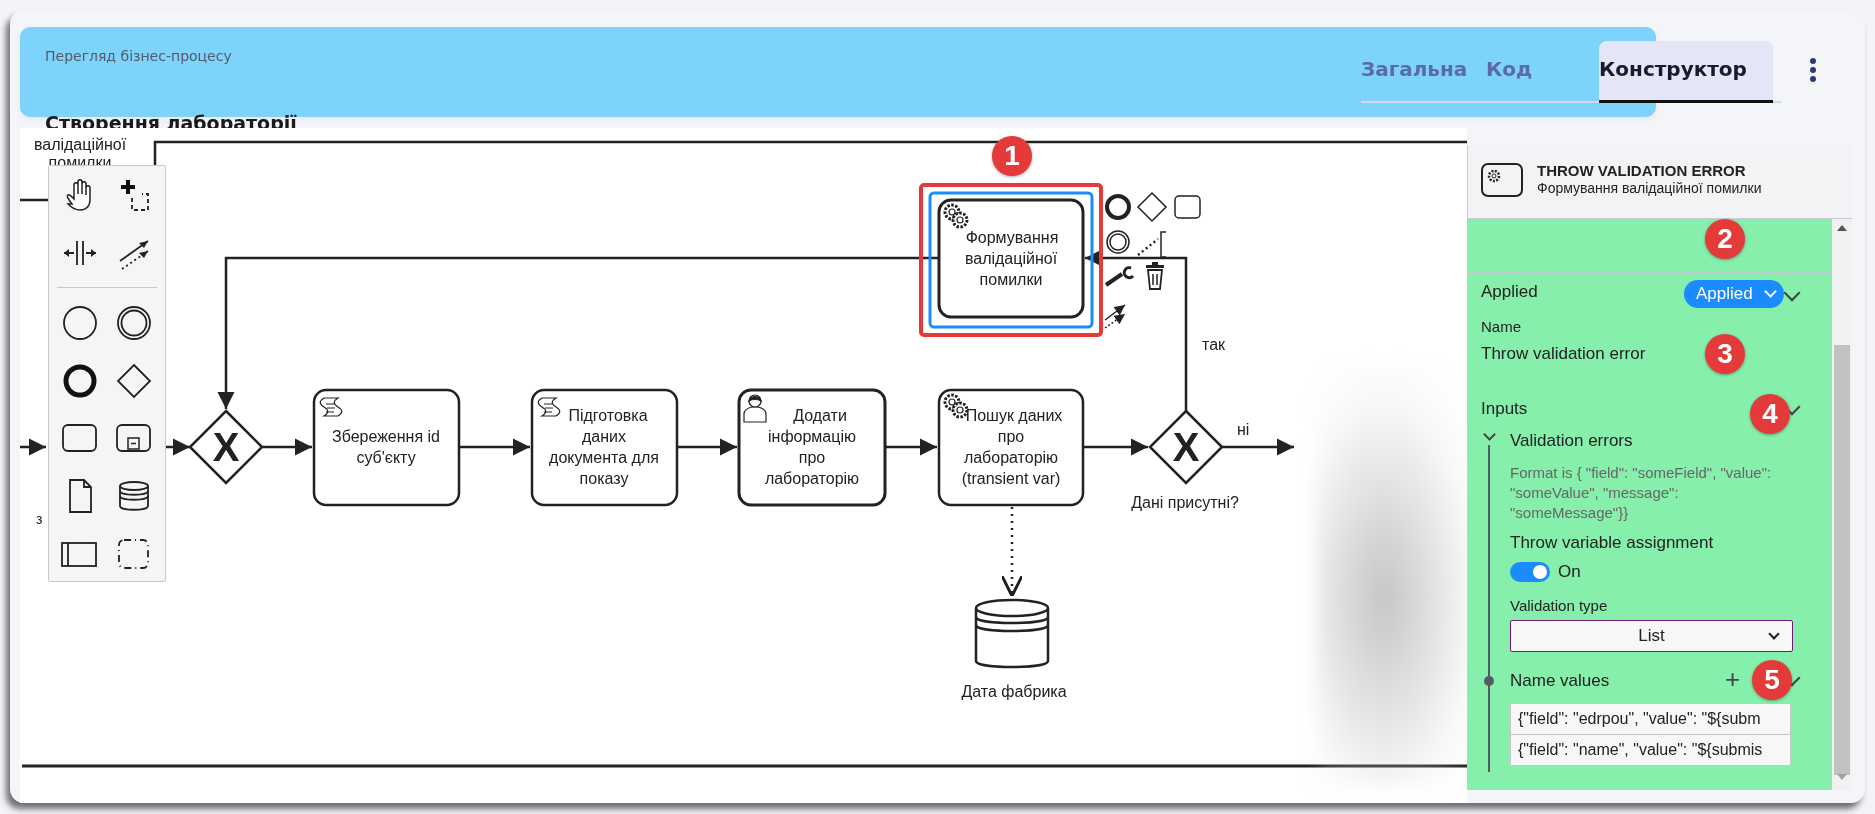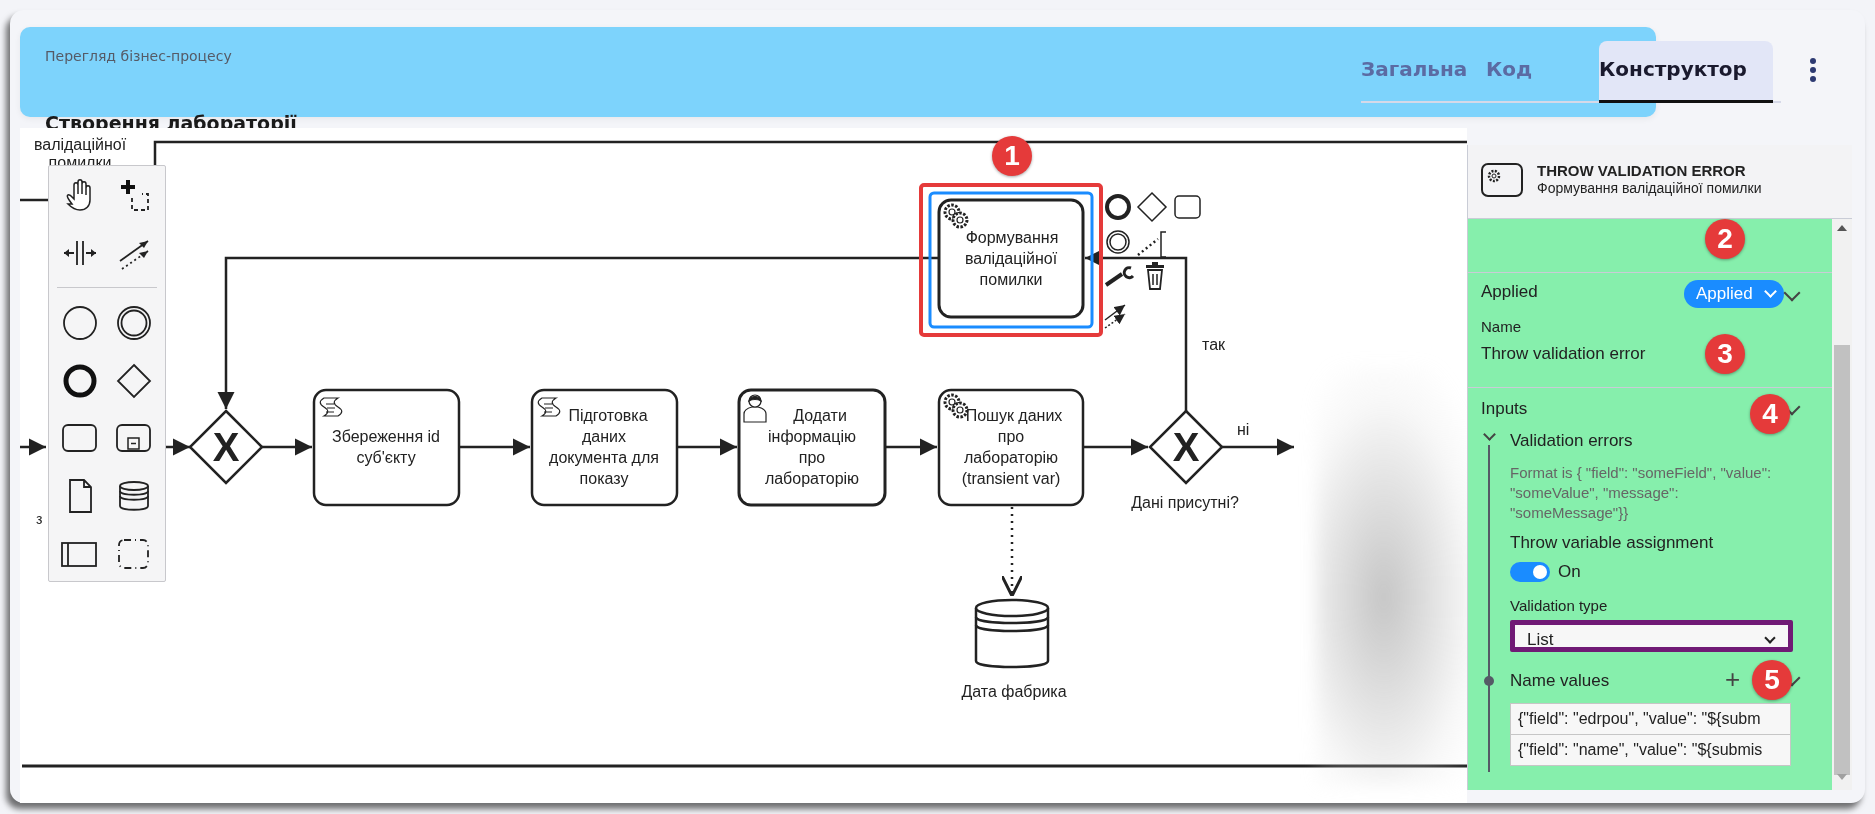--- a/index.html
+++ b/index.html
@@ -78,22 +78,22 @@
     position:absolute; left:216px; top:135px; width:100px; height:28px; border-radius:14px;
     background:#1a8cff; color:#fff; font-size:17px; line-height:28px; padding-left:12px; box-sizing:border-box; cursor:pointer;
   }
   .applied .ch { position:absolute; left:82px; top:7px; width:7px; height:7px; border-right:2px solid #fff; border-bottom:2px solid #fff; transform:rotate(45deg); }
   .hint { position:absolute; left:42px; top:318px; width:290px; font-size:15px; color:#666; line-height:20px; }
   .vline { position:absolute; left:20px; top:300px; width:2px; height:327px; background:#555a66; }
   .vdot { position:absolute; left:16px; top:531px; width:10px; height:10px; border-radius:50%; background:#555a66; }
   .toggle { position:absolute; left:42px; top:417px; width:40px; height:20px; border-radius:10px; background:#1a8cff; cursor:pointer; }
   .toggle .knob { position:absolute; right:3px; top:3px; width:14px; height:14px; border-radius:50%; background:#fff; }
   .select {
-    position:absolute; left:42px; top:475px; width:283px; height:32px; border:5px solid #701a75; border-radius:2px;
-    background:#f7f7f7; font-size:17px; color:#222; box-sizing:border-box; padding:5px 12px; cursor:pointer;
+    position:absolute; left:42px; top:475px; width:283px; height:32px; border:1px solid #701a75; border-radius:2px;
+    background:#f7f7f7; font-size:17px; color:#222; box-sizing:border-box; padding:5px 12px; cursor:pointer;text-align:center;
   }
   .select .ch { position:absolute; right:14px; top:9px; width:6px; height:6px; border-right:2px solid #222; border-bottom:2px solid #222; transform:rotate(45deg); }
   .plus { position:absolute; left:257px; top:521px; font-size:26px; color:#444; cursor:pointer; line-height:26px; }
   .listval {
     position:absolute; left:42px; width:281px; height:32px; border:1px solid #c6c6c6; background:#f7f7f7;
     font-size:16px; color:#222; box-sizing:border-box; padding:6px 7px; overflow:hidden; white-space:nowrap; cursor:text;
   }
   .badge {
     position:absolute; width:40px; height:40px; border-radius:50%; background:#e53a3a; color:#fff;
     font-size:28px; font-weight:bold; text-align:center; line-height:40px;

